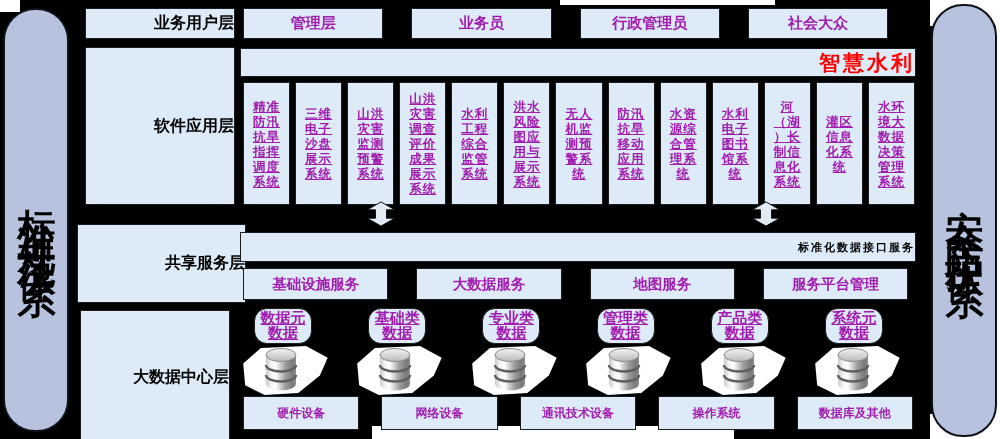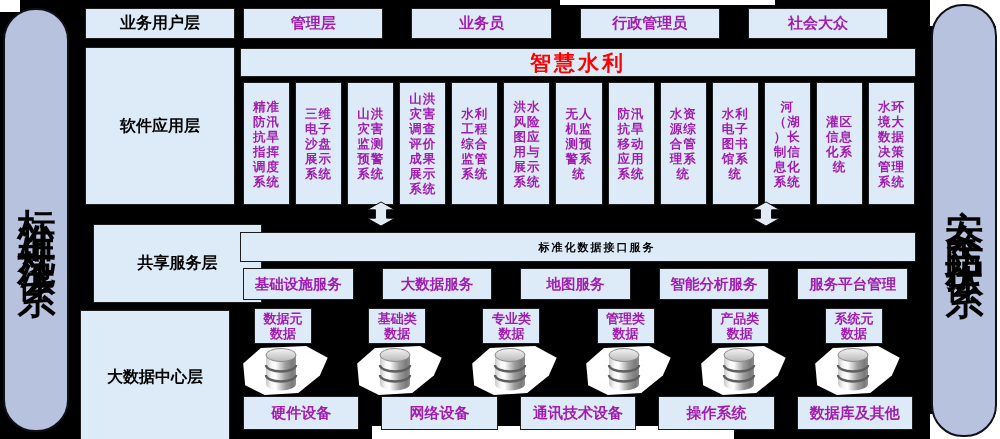--- a/index.html
+++ b/index.html
@@ -10,36 +10,36 @@
   .white{position:absolute;background:#fff;z-index:0;}
   .pill{
     position:absolute;z-index:2;background:#b6c2de;border:2px solid #101018;
     border-radius:32px;display:flex;align-items:center;justify-content:center;
     writing-mode:vertical-rl;text-orientation:upright;
     font-family:"DejaVu Serif",serif;font-size:38px;font-weight:bold;color:#000;
     letter-spacing:14px;box-sizing:border-box;
   }
   .box{
     position:absolute;z-index:1;background:#dcebf7;border:1px solid #1d1d1d;
-    color:#000;font-weight:bold;display:flex;align-items:center;justify-content:center;
+    color:#000;font-weight:bold;display:flex;align-items:center;justify-content:flex-end;
     box-sizing:border-box;text-align:center;
   }
   .row{position:absolute;z-index:1;display:flex;}
   .cell{
     background:#dcebf7;border:1px solid #1d1d1d;color:#a21caf;font-weight:bold;
     display:flex;align-items:center;justify-content:center;box-sizing:border-box;
     text-align:center;flex:1;
   }
-  .ml{white-space:pre-line;line-height:15px;}
+  .ml{white-space:pre-line;line-height:15px;text-decoration:underline;}
   .layer-label{font-size:16px;}
   .role{font-size:15px;}
   .svc{font-size:14.5px;}
-  .infra{font-size:15px;}
+  .infra{font-size:12px;}
   .appcol{font-size:12.5px;letter-spacing:1px;padding:2px 0;}
-  .datacat{font-size:13px;flex:0 0 58px;}
+  .datacat{font-size:15px;flex:0 0 58px;border-radius:13px;}
   .titlebar{font-size:21px;letter-spacing:3px;color:#f00;}
   .ifacebar{font-size:11px;letter-spacing:2px;padding-left:38px;}
   .arrow{position:absolute;z-index:3;}
   .blobwrap{position:relative;flex:0 0 95px;height:57px;}
   .blob{position:absolute;left:0;top:0;}
   .cyl{position:absolute;left:28px;top:5px;}
   .hiddefs{position:absolute;width:0;height:0;}
 </style>
 </head>
 <body>
@@ -76,21 +76,21 @@
   <div class="pill" style="left:931px;top:4px;width:66px;height:433px;">
       <span>安全防护体系</span>
     </div>
 
   <div class="box layer-label" style="left:85px;top:8px;width:150px;height:31px;">
       <span>业务用户层</span>
     </div>
   <div class="box layer-label" style="left:85px;top:47px;width:150px;height:158px;">
       <span>软件应用层</span>
     </div>
-  <div class="box layer-label" style="left:93px;top:224px;width:169px;height:79px;">
+  <div class="box layer-label" style="left:77px;top:224px;width:169px;height:79px;">
       <span>共享服务层</span>
     </div>
   <div class="box layer-label" style="left:80px;top:310px;width:150px;height:134px;">
       <span>大数据中心层</span>
     </div>
 
   <div class="row" style="left:243px;top:8px;width:645px;height:31px;gap:28px;">
     <div class="cell role">管理层</div>
     <div class="cell role">业务员</div>
     <div class="cell role">行政管理员</div>
@@ -182,21 +182,20 @@
   </svg>
 
   <div class="box ifacebar" style="left:240px;top:232px;width:676px;height:30px;">
       <span>标准化数据接口服务</span>
     </div>
 
   <div class="row" style="left:243px;top:268px;width:665px;height:32px;gap:28px;">
     <div class="cell svc">基础设施服务</div>
     <div class="cell svc">大数据服务</div>
     <div class="cell svc">地图服务</div>
-    <div class="cell svc">智能分析服务</div>
     <div class="cell svc">服务平台管理</div>
   </div>
 
   <div class="row" style="left:254px;top:308px;width:629px;height:36px;justify-content:space-between;">
     <div class="cell datacat ml">数据元
 数据</div>
     <div class="cell datacat ml">基础类
 数据</div>
     <div class="cell datacat ml">专业类
 数据</div>

